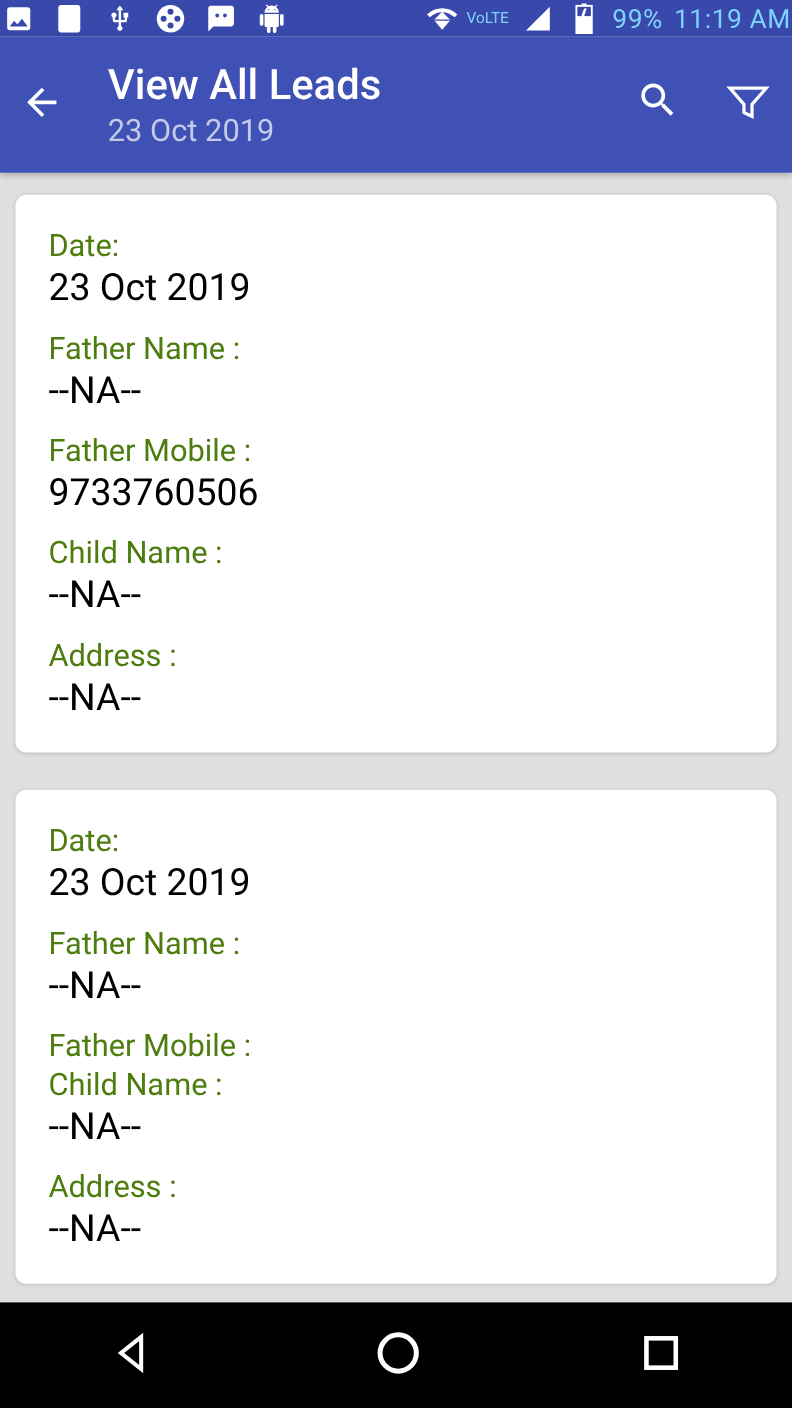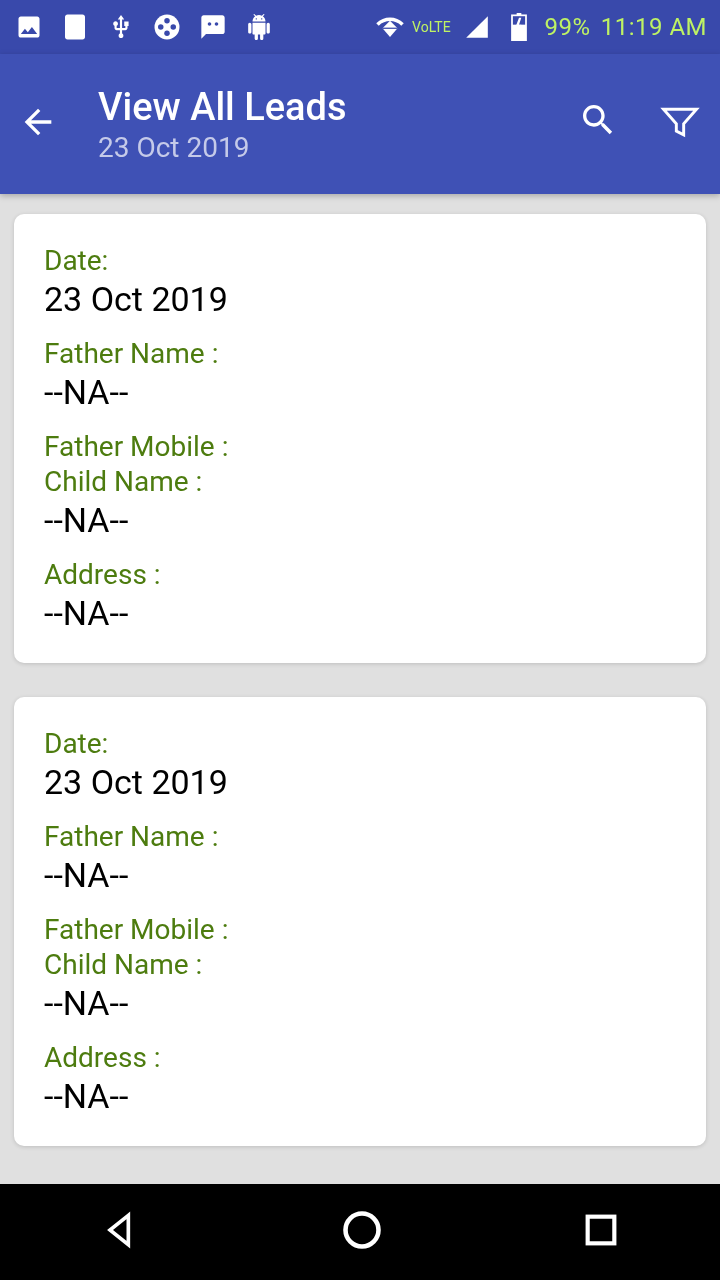--- a/index.html
+++ b/index.html
@@ -1,27 +1,27 @@
 <!DOCTYPE html>
 <html><head>
   <meta charset="utf-8">
   <style>
     * { margin: 0; padding: 0; box-sizing: border-box; font-family: Roboto, Arial, sans-serif; }
     body { width: 720px; height: 1280px; background: #e0e0e0; overflow: hidden; position: relative; }
     
     
-    .status-bar { height: 54px; background: #3949ab; display: flex; align-items: center; padding: 0 13px; color: #bef264; font-size: 22px; }
+    .status-bar { height: 33px; background: #3949ab; display: flex; align-items: center; padding: 0 1px; color: #7dd3fc; font-size: 22px; }
     .status-left { display: flex; gap: 14px; align-items: center; }
     .status-right { margin-left: auto; display: flex; gap: 10px; align-items: center; }
     .status-icon { width: 32px; height: 32px; display: flex; align-items: center; justify-content: center; }
     .status-text { font-size: 24px; letter-spacing: 0.5px; }
     .volte { font-size: 14px; margin-left: -4px; }
     
     
-    .app-bar { height: 140px; background: #3f51b5; display: flex; align-items: center; padding: 16px 18px; gap: 40px; box-shadow: 0 2px 6px rgba(0,0,0,0.25); }
+    .app-bar { height: 124px; background: #3f51b5; display: flex; align-items: center; padding: 16px 18px; gap: 40px; box-shadow: 0 2px 6px rgba(0,0,0,0.25); }
     .app-bar .back { color: #fff; width: 40px; }
     .app-bar .titles { flex: 1; }
     .app-bar .title { color: #fff; font-size: 38px; font-weight: 500; }
     .app-bar .subtitle { color: #c5cae9; font-size: 28px; margin-top: 2px; }
     .app-bar .actions { display: flex; gap: 40px; }
     .app-bar .action { color: #fff; }
     
     
     .content { padding: 20px 14px 0 14px; height: calc(1280px - 48px - 112px - 96px); overflow: hidden; }
     .card { background: #fff; border-radius: 10px; padding: 30px 30px; margin-bottom: 34px; box-shadow: 0 1px 4px rgba(0,0,0,0.15); }
@@ -125,20 +125,21 @@
 </div>
 
 <div class="content">
 
   <div class="card">
     <div class="field-label">Date:</div>
     <div class="field-value">23 Oct 2019</div>
     <div class="field-label">Father Name :</div>
     <div class="field-value">--NA--</div>
     <div class="field-label">Father Mobile :</div>
+    <div class="field-value">9733760506</div>
     <div class="field-label">Child Name :</div>
     <div class="field-value">--NA--</div>
     <div class="field-label">Address :</div>
     <div class="field-value">--NA--</div>
   </div>
 
   <div class="card">
     <div class="field-label">Date:</div>
     <div class="field-value">23 Oct 2019</div>
     <div class="field-label">Father Name :</div>

